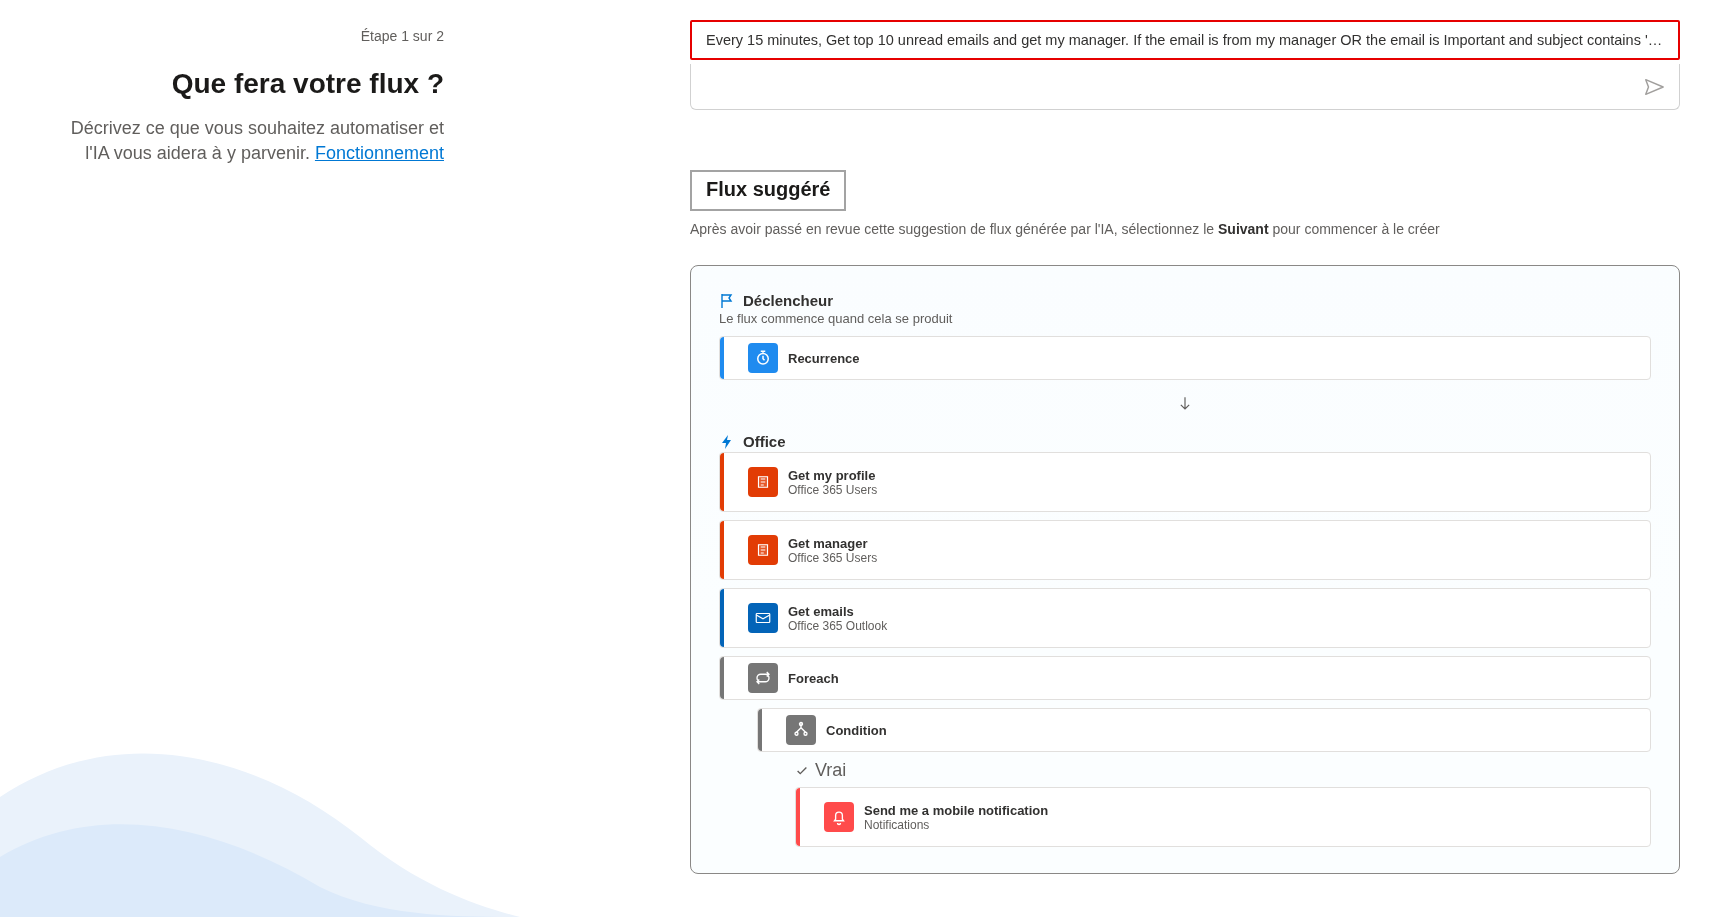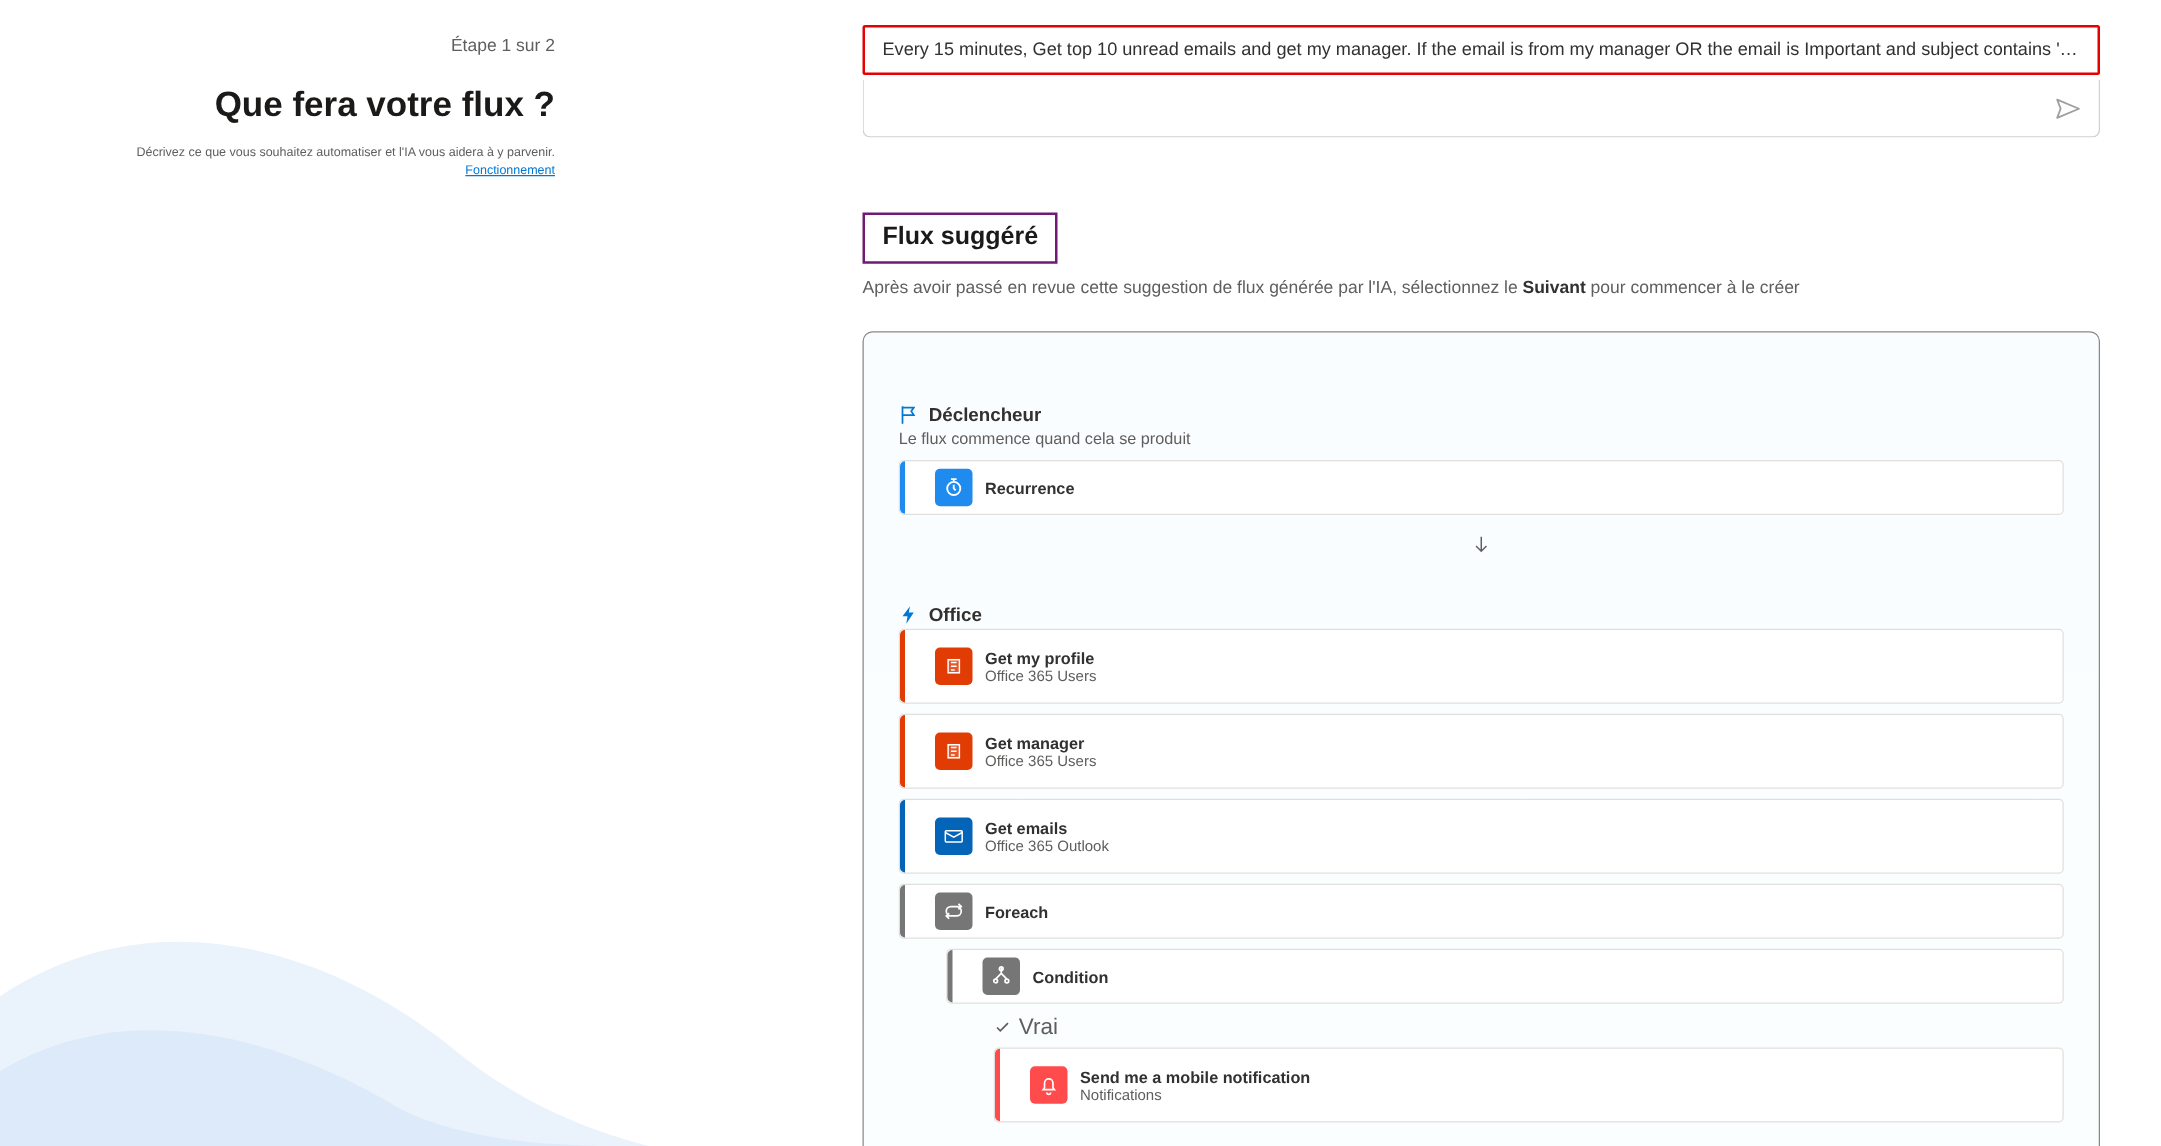--- a/index.html
+++ b/index.html
@@ -25,21 +25,21 @@
       color: #605e5c;
       margin-bottom: 24px;
     }
     .main-heading {
       font-size: 28px;
       font-weight: 600;
       color: #1b1a19;
       margin-bottom: 16px;
     }
     .description-text {
-      font-size: 10px;
+      font-size: 18px;
       color: #605e5c;
       line-height: 1.4;
     }
     .link {
       color: #0078d4;
       text-decoration: underline;
       cursor: pointer;
     }
 
     .right-panel {
@@ -78,21 +78,21 @@
     .send-icon {
       width: 22px;
       height: 22px;
       color: #a19f9d;
       cursor: pointer;
     }
     .send-icon svg { display: block; }
 
     .section-title-highlight {
       display: inline-block;
-      border: 2px solid #701a75;
+      border: 2px solid #a3a3a3;
       padding: 6px 14px 8px 14px;
       font-size: 20px;
       font-weight: 600;
       color: #1b1a19;
       margin-top: 60px;
       margin-bottom: 10px;
     }
     .review-text {
       font-size: 14px;
       color: #605e5c;
@@ -102,24 +102,23 @@
 
     .flow-card {
       border: 1px solid #8a8886;
       border-radius: 8px;
       padding: 26px 28px 18px 28px;
       background: linear-gradient(180deg, #fafdff 0%, #fbfeff 60%);
     }
 
     .section-header {
       display: flex;
-      align-items: flex-start;
+      align-items: flex-end;
       gap: 8px;
       margin-bottom: 2px;
-      margin-top: 32px;
     }
     .section-header .flag-icon {
       width: 16px; height: 16px; color: #0078d4;
     }
     .section-header .bolt-icon {
       width: 16px; height: 16px; color: #0078d4;
     }
     .section-header-title {
       font-size: 15px;
       font-weight: 600;

